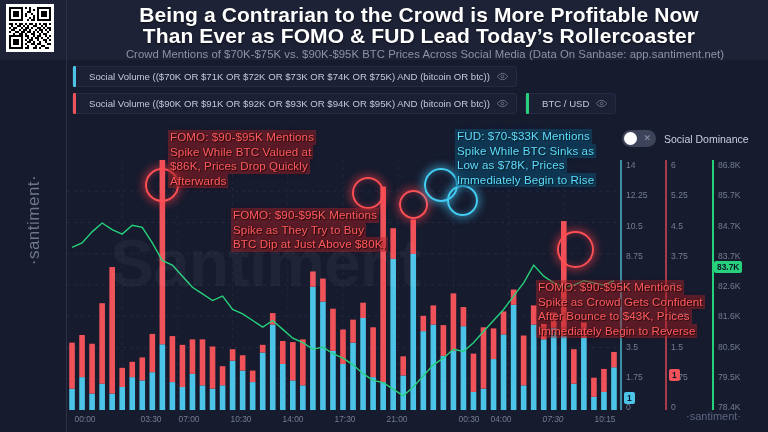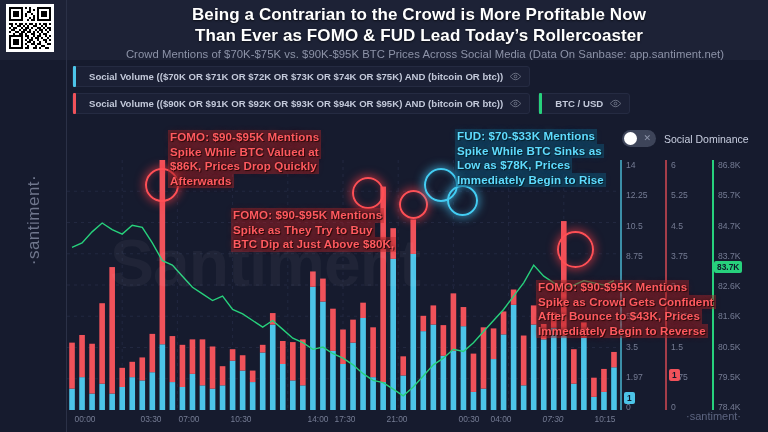--- a/index.html
+++ b/index.html
@@ -10,21 +10,21 @@
     color:#d6dae8;
     position:relative;
   }
   #root { position:absolute; inset:0; background:#161b2e; }
 
   
   .header { position:absolute; left:0; top:0; width:768px; height:60px; background:#1d2236; }
   .title {
     position:absolute; left:70px; top:4px; width:698px;
     text-align:center; color:#ffffff; font-weight:bold;
-    font-size:17px; line-height:21px; letter-spacing:.1px;
+    font-size:21px; line-height:21px; letter-spacing:.1px;
     text-shadow:0 1px 2px rgba(0,0,0,.6);
   }
   .subtitle {
     position:absolute; left:76px; top:48px; width:698px;
     text-align:center; color:#8d93a8; font-size:11.3px; letter-spacing:.05px;
   }
 
   
   .qr { position:absolute; left:6px; top:4px; width:48px; height:48px; background:#ffffff; padding:3px; }
   .qr svg { display:block; }
@@ -33,21 +33,21 @@
   .leftrail { position:absolute; left:0; top:60px; width:66px; height:372px; background:#161b2e; }
   .rail-brand {
     position:absolute; left:-36px; top:150px; width:140px;
     transform:rotate(-90deg); text-align:center;
     color:#6f768c; font-size:17px; letter-spacing:.5px;
   }
   .rail-div { position:absolute; left:66px; top:0; width:1px; height:432px; background:#2b3147; }
 
   
   .legend { position:absolute; left:72px; top:66px; width:696px; }
-  .legend-row { display:flex; align-items:center; gap:8px; margin-bottom:6px; height:21px;font-weight:bold; }
+  .legend-row { display:flex; align-items:center; gap:8px; margin-bottom:6px; height:21px; }
   .lg-item {
     display:flex; align-items:center; gap:7px;
     background:#1b2035; border:1px solid #252b42; border-radius:3px;
     height:21px; padding:0 8px 0 0;
   }
   .lg-swatch { width:3px; height:21px; border-radius:1px; }
   .lg-label { font-size:9.6px; color:#c3c9da; white-space:nowrap; padding-left:6px;}
   .eye { width:11px; height:11px; opacity:.55; }
 
   
@@ -76,21 +76,21 @@
 
   .xaxis { position:absolute; left:67px; top:414px; width:560px; height:14px;text-align:center; }
   .xtick { position:absolute; font-size:8.4px; color:#757c94; transform:translateX(-50%); white-space:nowrap; }
 
   .valbadge {
     position:absolute; font-size:8.4px; font-weight:bold; color:#10192b;
     border-radius:2px; padding:1px 3px; line-height:10px;
   }
 
   
-  .anno { position:absolute; z-index:30; font-weight:bold; line-height:14.5px; letter-spacing:.1px; }
+  .anno { position:absolute; z-index:30; font-weight:normal; line-height:14.5px; letter-spacing:.1px; }
   .anno span { display:block; padding:0 2px; width:fit-content; }
   .anno-red span {
     color:#ff5a5f; font-size:11.6px;
     background:rgba(180,40,45,.42);
     text-shadow:0 0 4px #000, 0 0 7px rgba(255,60,60,.55), 1px 1px 0 #2a0b0e;
   }
   .anno-cyan span {
     color:#5fdcff; font-size:11.6px;
     background:rgba(20,95,130,.42);
     text-shadow:0 0 4px #000, 0 0 7px rgba(60,200,255,.5), 1px 1px 0 #07222e;
@@ -404,21 +404,21 @@
   <div class="axline" style="left:712px;background:#27d17c"></div>
 
   <div class="yaxis" style="left:626px" id="yaxis0">
       <div class="ytick" style="top: 0px;">14</div>
       <div class="ytick" style="top: 30.25px;">12.25</div>
       <div class="ytick" style="top: 60.5px;">10.5</div>
       <div class="ytick" style="top: 90.75px;">8.75</div>
       <div class="ytick" style="top: 121px;">7</div>
       <div class="ytick" style="top: 151.25px;">5.25</div>
       <div class="ytick" style="top: 181.5px;">3.5</div>
-      <div class="ytick" style="top: 211.75px;">1.97</div>
+      <div class="ytick" style="top: 211.75px;">1.75</div>
       <div class="ytick" style="top: 242px;">0</div>
     </div>
   <div class="yaxis" style="left:671px" id="yaxis1">
       <div class="ytick" style="top: 0px;">6</div>
       <div class="ytick" style="top: 30.25px;">5.25</div>
       <div class="ytick" style="top: 60.5px;">4.5</div>
       <div class="ytick" style="top: 90.75px;">3.75</div>
       <div class="ytick" style="top: 121px;">3</div>
       <div class="ytick" style="top: 151.25px;">2.25</div>
       <div class="ytick" style="top: 181.5px;">1.5</div>
@@ -439,21 +439,21 @@
 
   <div class="valbadge" style="left:624px;top:392px;background:#4cc4e8">1</div>
   <div class="valbadge" style="left:669px;top:369px;background:#f0525a">1</div>
   <div class="valbadge" style="left:714px;top:261px;background:#27d17c">83.7K</div>
 
   <div class="xaxis" id="xaxis">
       <div class="xtick" style="left: 18px;">00:00</div>
       <div class="xtick" style="left: 84px;">03:30</div>
       <div class="xtick" style="left: 122px;">07:00</div>
       <div class="xtick" style="left: 174px;">10:30</div>
-      <div class="xtick" style="left: 226px; margin-left: 25px;">14:00</div>
+      <div class="xtick" style="left: 226px;">14:00</div>
       <div class="xtick" style="left: 278px;">17:30</div>
       <div class="xtick" style="left: 330px;">21:00</div>
       <div class="xtick" style="left: 382px; margin-left: 20px;">00:30</div>
       <div class="xtick" style="left: 434px;">04:00</div>
       <div class="xtick" style="left: 486px; font-style: italic;">07:30</div>
       <div class="xtick" style="left: 538px;">10:15</div>
     </div>
 
   <div class="anno anno-red" style="left:168px;top:130px" id="anno0">
       <span>FOMO: $90-$95K  Mentions</span>

